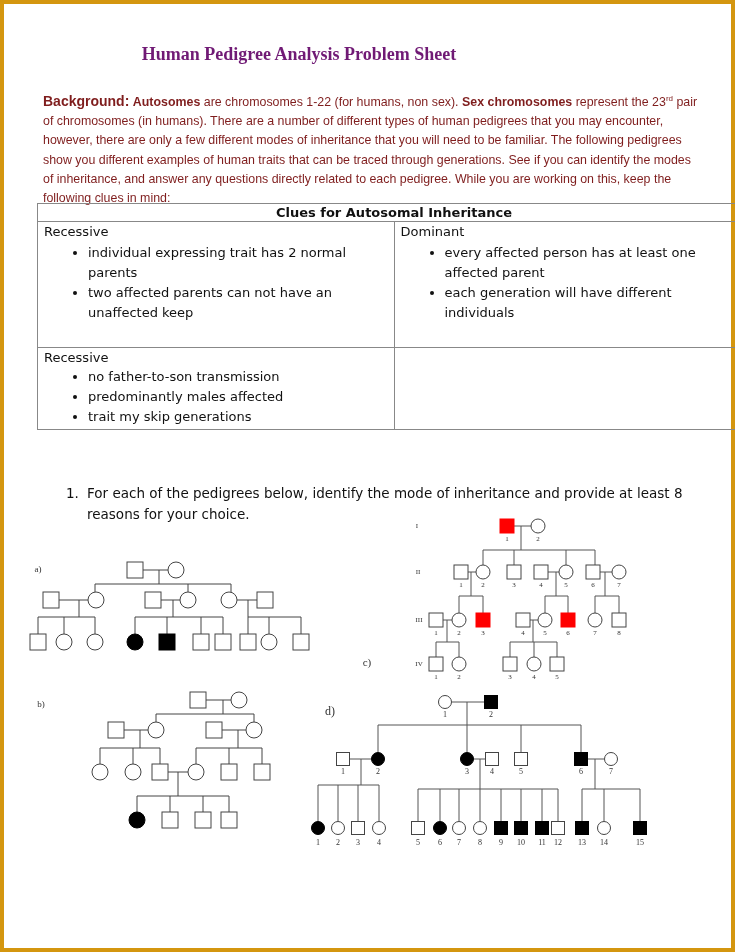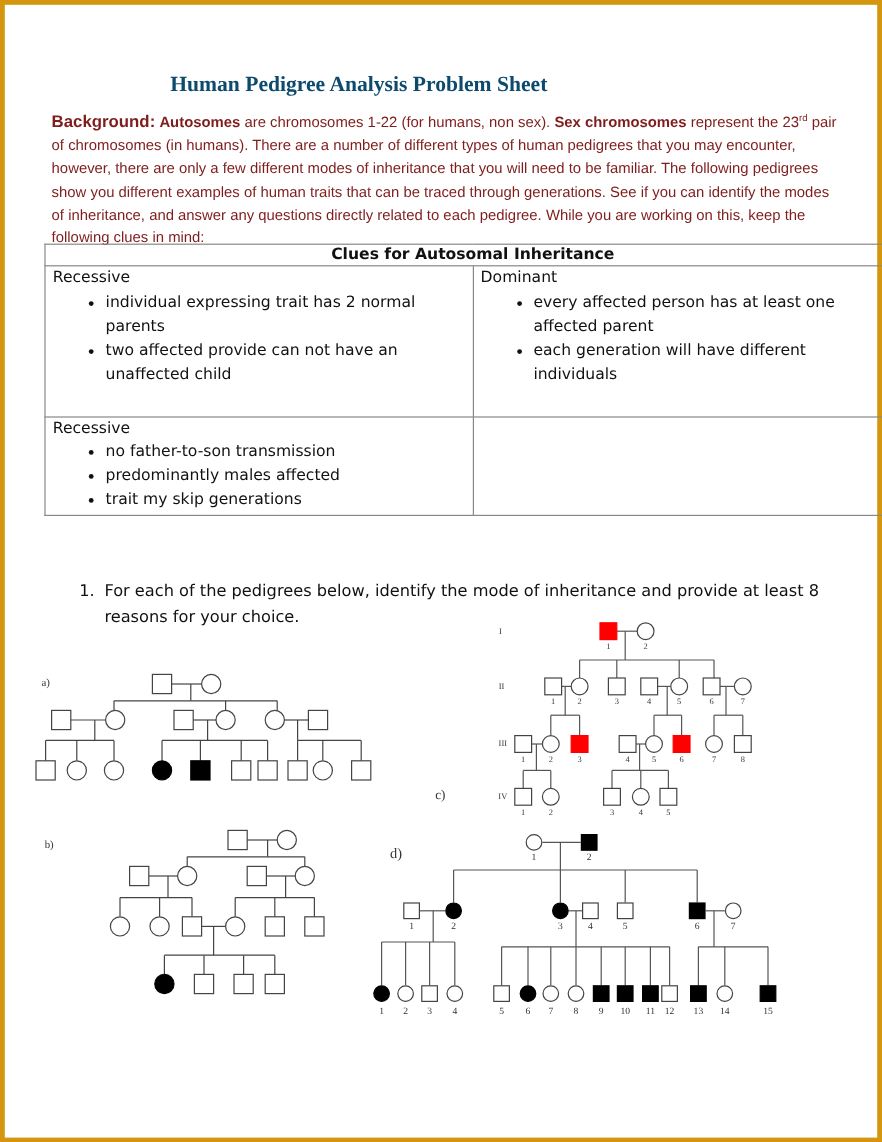--- a/index.html
+++ b/index.html
@@ -1,19 +1,19 @@
 <!DOCTYPE html>
 <html><head>
 <meta charset="utf-8">
 <style>
   html, body { margin:0; padding:0; }
   body { width:735px; height:952px; background:#d4960f; position:relative; overflow:hidden; }
   .page { position:absolute; left:4px; top:4px; width:727px; height:944px; background:#fff; }
-  .title { position:absolute; left:0; width:598px; top:60px; text-align:center;
-    font-family:"Liberation Serif", serif; font-weight:bold; font-size:18px; color:#0c4a6e; }
+  .title { position:absolute; left:0; width:598px; top:44px; text-align:center;
+    font-family:"Liberation Serif", serif; font-weight:bold; font-size:18px; color:#701a75; }
   .bg { position:absolute; left:43px; top:92px; width:660px;
     font-family:Liberation Sans, sans-serif; font-size:12.4px; line-height:19.2px; color:#7f1d1d; }
   .bg .lbl { font-size:14px; font-weight:bold; }
   .bg b { font-weight:bold; }
   .bg sup { font-size:8px; line-height:0; }
   table.clues { position:absolute; left:37px; top:203px; width:714px; border-collapse:collapse;
     font-family:"DejaVu Sans", sans-serif; font-size:13px; color:#111; }
   table.clues td { border:1px solid #888; vertical-align:top; padding:2px 6px; }
   table.clues td.hdr { text-align:center; font-weight:bold; padding:1px 6px; }
   table.clues ul { margin:4px 0 0 0; padding-left:44px; }
@@ -37,21 +37,21 @@
 <table class="clues">
   <tbody>
       <tr>
     <td colspan="2" class="hdr">Clues for Autosomal Inheritance</td>
   </tr>
   <tr>
     <td style="width:50%;height:121px">
       <div>Recessive</div>
       <ul>
         <li>individual expressing trait has 2 normal parents</li>
-        <li>two affected provide can not have an unaffected child</li>
+        <li>two affected parents can not have an unaffected keep</li>
       </ul>
     </td>
     <td>
       <div>Dominant</div>
       <ul>
         <li>every affected person has at least one affected parent</li>
         <li>each generation will have different individuals</li>
       </ul>
     </td>
   </tr>

